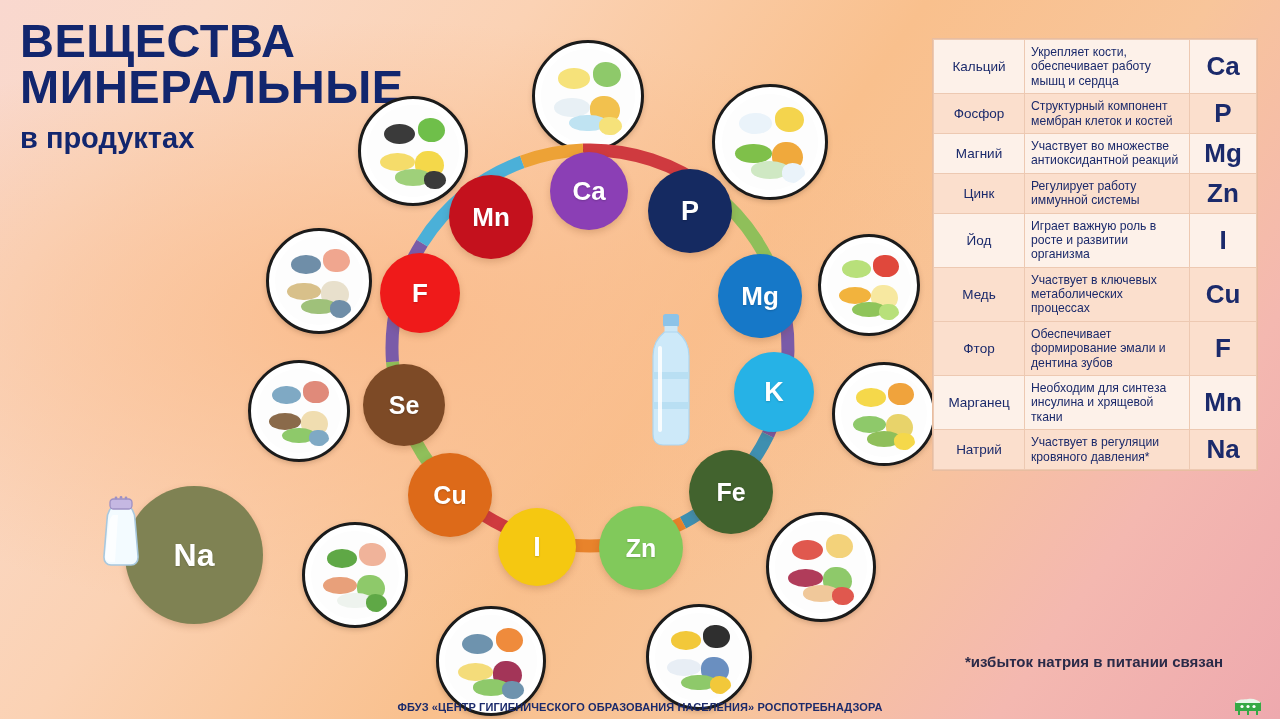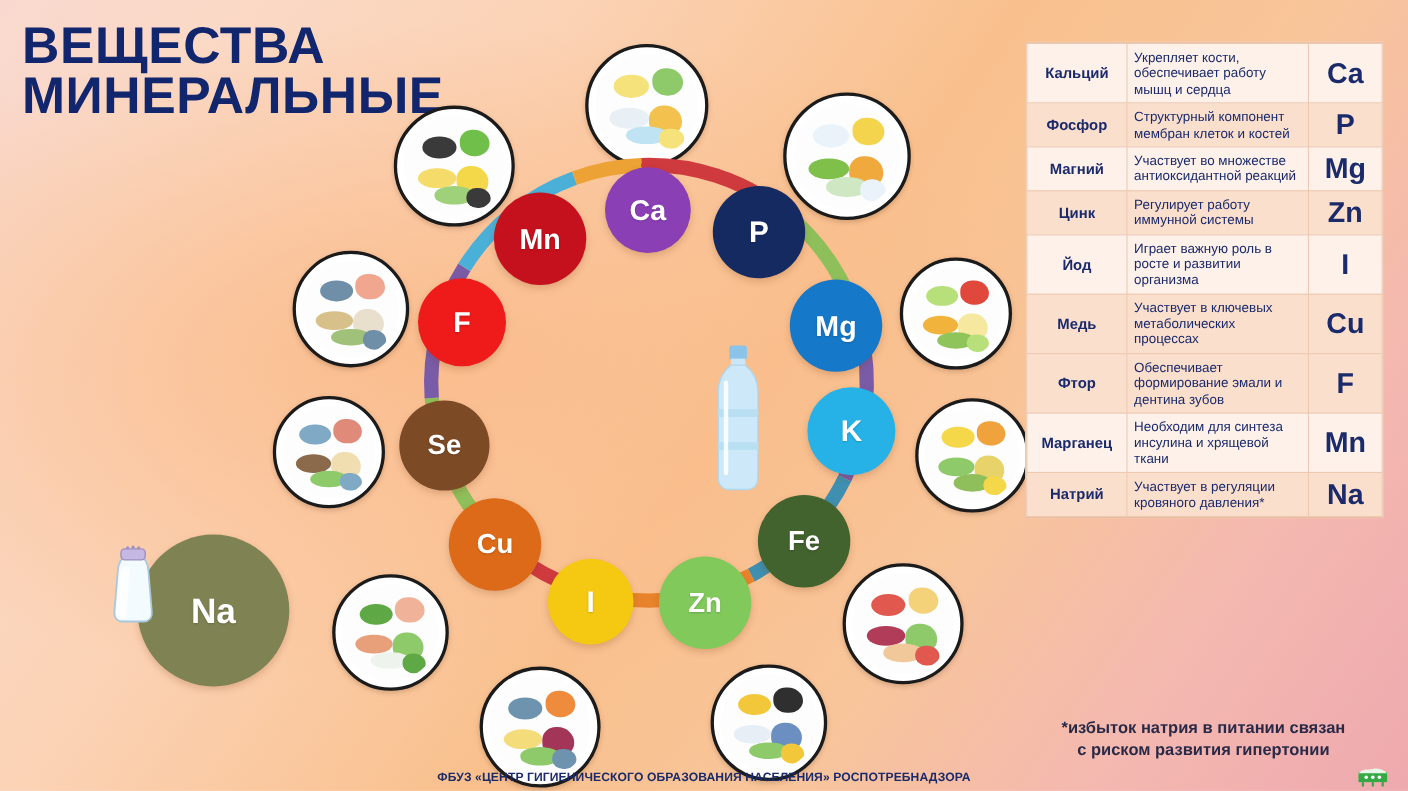--- a/index.html
+++ b/index.html
@@ -64,21 +64,21 @@
     position:absolute;left:932px;top:38px;width:324px;
     border:1px solid #e8bda0;border-collapse:collapse;
     background:#fdeee4;
   }
   .tbl table{border-collapse:collapse;width:100%;}
   .tbl td{
     border:1px solid #edc9b2;vertical-align:middle;
     color:#1b2a6b;
   }
   .c-name{
-    width:86px;text-align:center;font-weight:bold;font-size:13.5px;padding:4px 2px;
+    width:86px;text-align:center;font-weight:normal;font-size:13.5px;padding:4px 2px;
   }
   .c-desc{
     font-size:12.2px;line-height:1.18;padding:5px 6px;color:#2c2c4a;
   }
   .c-sym{
     width:62px;text-align:center;font-weight:bold;font-size:26px;color:#14276d;padding:2px;
   }
   .row-a td{background:#fdf1e9;}
   .row-b td{background:#fbdfcd;}
 
@@ -98,20 +98,21 @@
   .logo-mark{position:absolute;right:14px;bottom:3px;width:36px;height:20px;}
 </style>
 </head>
 <body>
 
 <div id="stage">
 
   <div class="title-block">
     <div class="title-line">ВЕЩЕСТВА</div>
     <div class="title-line">МИНЕРАЛЬНЫЕ</div>
+    <div class="title-sub">в продуктах</div>
   </div>
 
   <div id="food-layer">
       <div class="food" style="left: 532px; top: 40px; width: 106px; height: 106px;">
         <div class="plate">
           <div class="it" style="left: 18%; top: 20%; width: 34%; height: 22%; background: rgb(246, 226, 122); border-radius: 50%;"></div>
           <div class="it" style="left: 55%; top: 14%; width: 30%; height: 26%; background: rgb(142, 201, 106); border-radius: 45% 55% 50% 50%;"></div>
           <div class="it" style="left: 14%; top: 52%; width: 38%; height: 20%; background: rgb(232, 240, 245); border-radius: 50%;"></div>
           <div class="it" style="left: 52%; top: 50%; width: 32%; height: 30%; background: rgb(242, 193, 78); border-radius: 45% 55% 50% 50%;"></div>
           <div class="it" style="left: 30%; top: 70%; width: 40%; height: 18%; background: rgb(191, 227, 242); border-radius: 50%;"></div>
@@ -339,21 +340,20 @@
             <td class="c-name">Натрий</td>
             <td class="c-desc">Участвует в регуляции кровяного давления*</td>
             <td class="c-sym">Na</td>
           </tr>
         </tbody>
       </table>
   </div>
 
   <div class="note">
     <div>*избыток натрия в питании связан</div>
-    <div>с риском развития гипертонии</div>
   </div>
 
   <div class="footer">
     <div class="footer-text">ФБУЗ «ЦЕНТР ГИГИЕНИЧЕСКОГО ОБРАЗОВАНИЯ НАСЕЛЕНИЯ» РОСПОТРЕБНАДЗОРА</div>
   </div>
   <svg class="logo-mark" viewBox="0 0 36 20">
     <rect x="5" y="6" width="26" height="9" fill="#35a945"></rect>
     <path d="M5 7 C9 2 14 4 18 3 C23 2 28 4 31 7 Z" fill="#e8f6ea"></path>
     <circle cx="12" cy="10.5" r="1.6" fill="#fff"></circle>
       <circle cx="18" cy="10.5" r="1.6" fill="#fff"></circle>

